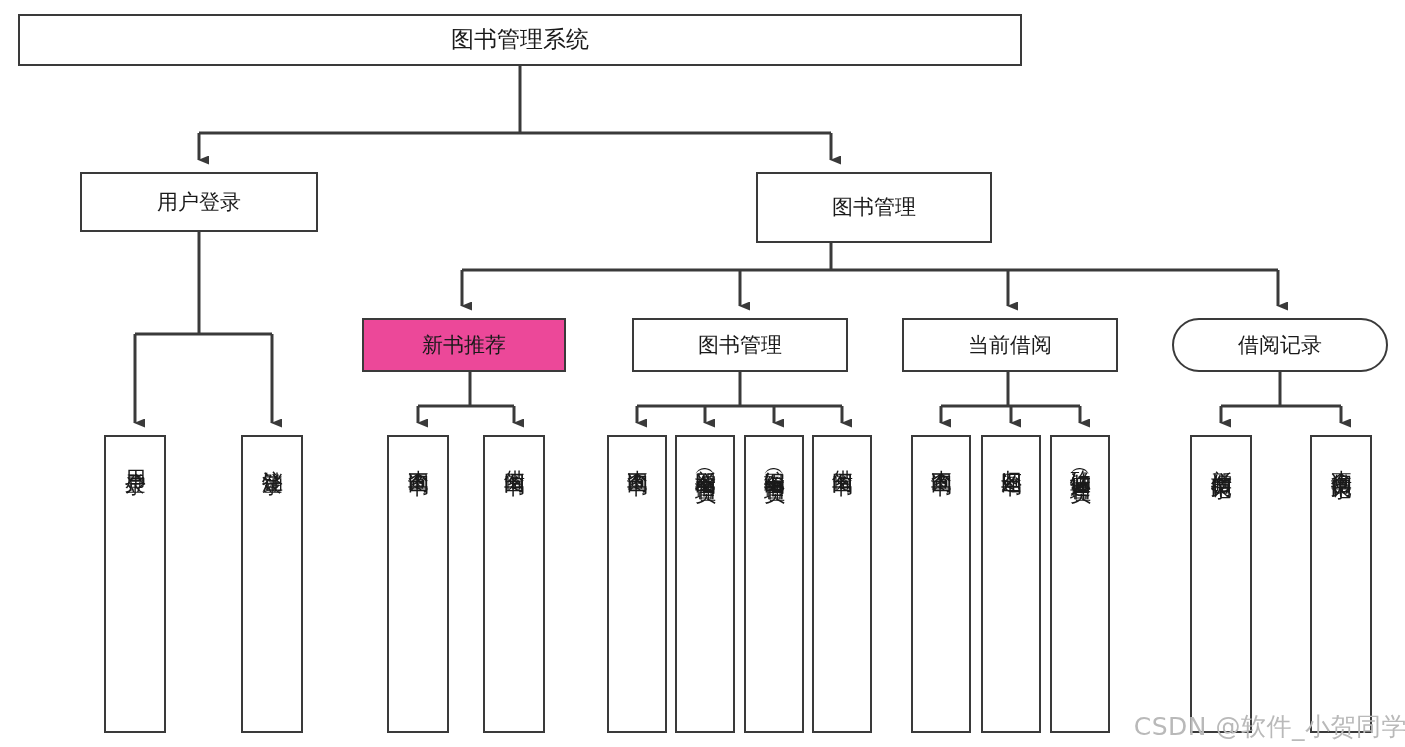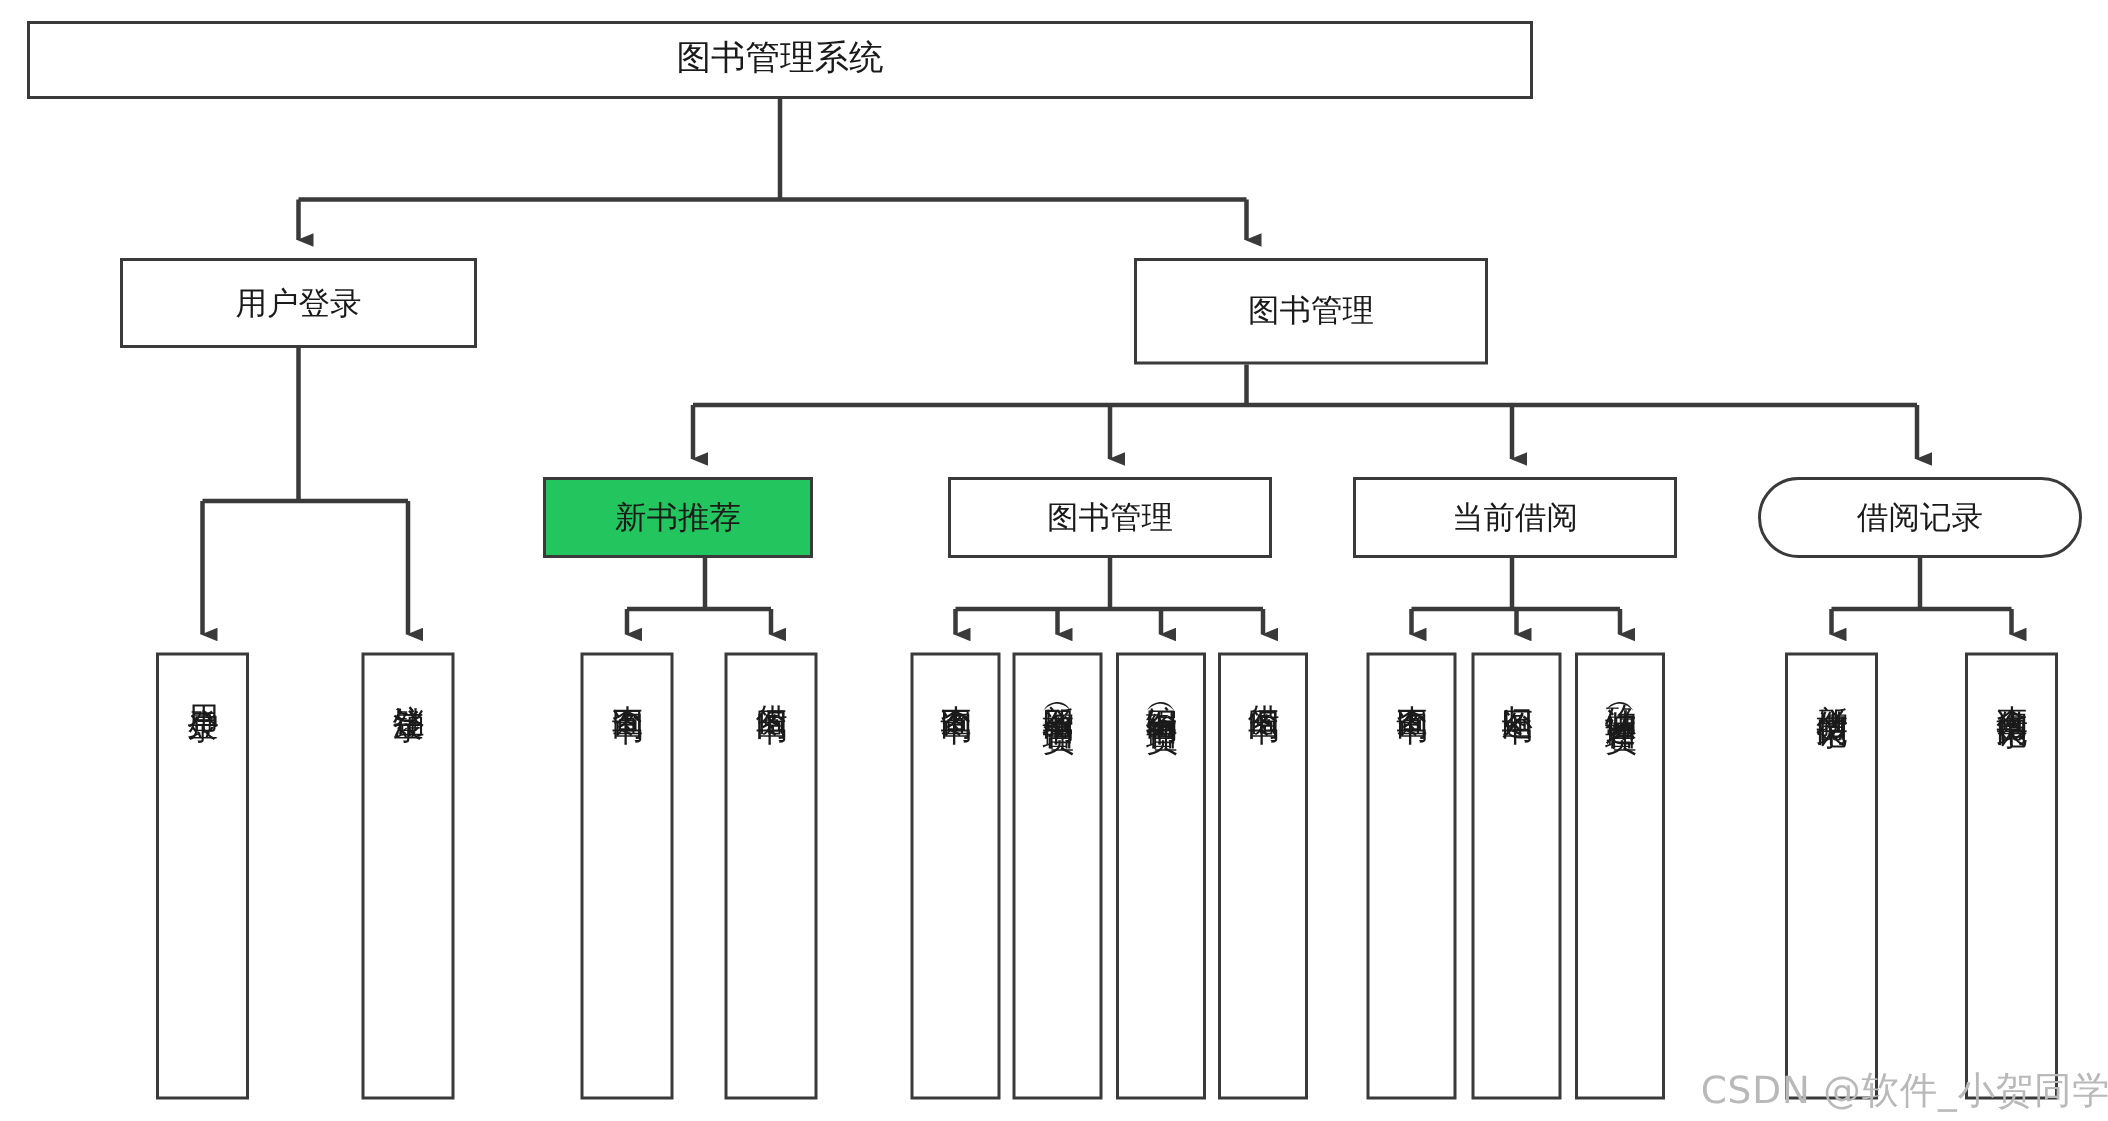--- a/index.html
+++ b/index.html
@@ -136,21 +136,21 @@
     <span class="node-label">图书管理系统</span>
   </div>
 
   <div class="node level2" style="left: 80px; top: 172px; width: 238px; height: 60px; border-color: rgb(58, 58, 58); background: rgb(255, 255, 255);">
     <span class="node-label">用户登录</span>
   </div>
   <div class="node level2" style="left: 756px; top: 172px; width: 236px; height: 71px; border-color: rgb(58, 58, 58); background: rgb(255, 255, 255);">
     <span class="node-label">图书管理</span>
   </div>
 
-  <div class="node level3" style="left: 362px; top: 318px; width: 180px; height: 54px; border-color: rgb(58, 58, 58); background: #22c55e;">
+  <div class="node level3" style="left: 362px; top: 318px; width: 204px; height: 54px; border-color: rgb(58, 58, 58); background: #ec4899;">
     <span class="node-label">新书推荐</span>
   </div>
   <div class="node level3" style="left: 632px; top: 318px; width: 216px; height: 54px; border-color: rgb(58, 58, 58); background: rgb(255, 255, 255);">
     <span class="node-label">图书管理</span>
   </div>
   <div class="node level3" style="left: 902px; top: 318px; width: 216px; height: 54px; border-color: rgb(58, 58, 58); background: rgb(255, 255, 255); align-items: center;">
     <span class="node-label">当前借阅</span>
   </div>
   <div class="node level3" style="left: 1172px; top: 318px; width: 216px; height: 54px; border-color: rgb(58, 58, 58); background: rgb(255, 255, 255); border-radius: 27px;">
     <span class="node-label">借阅记录</span>

